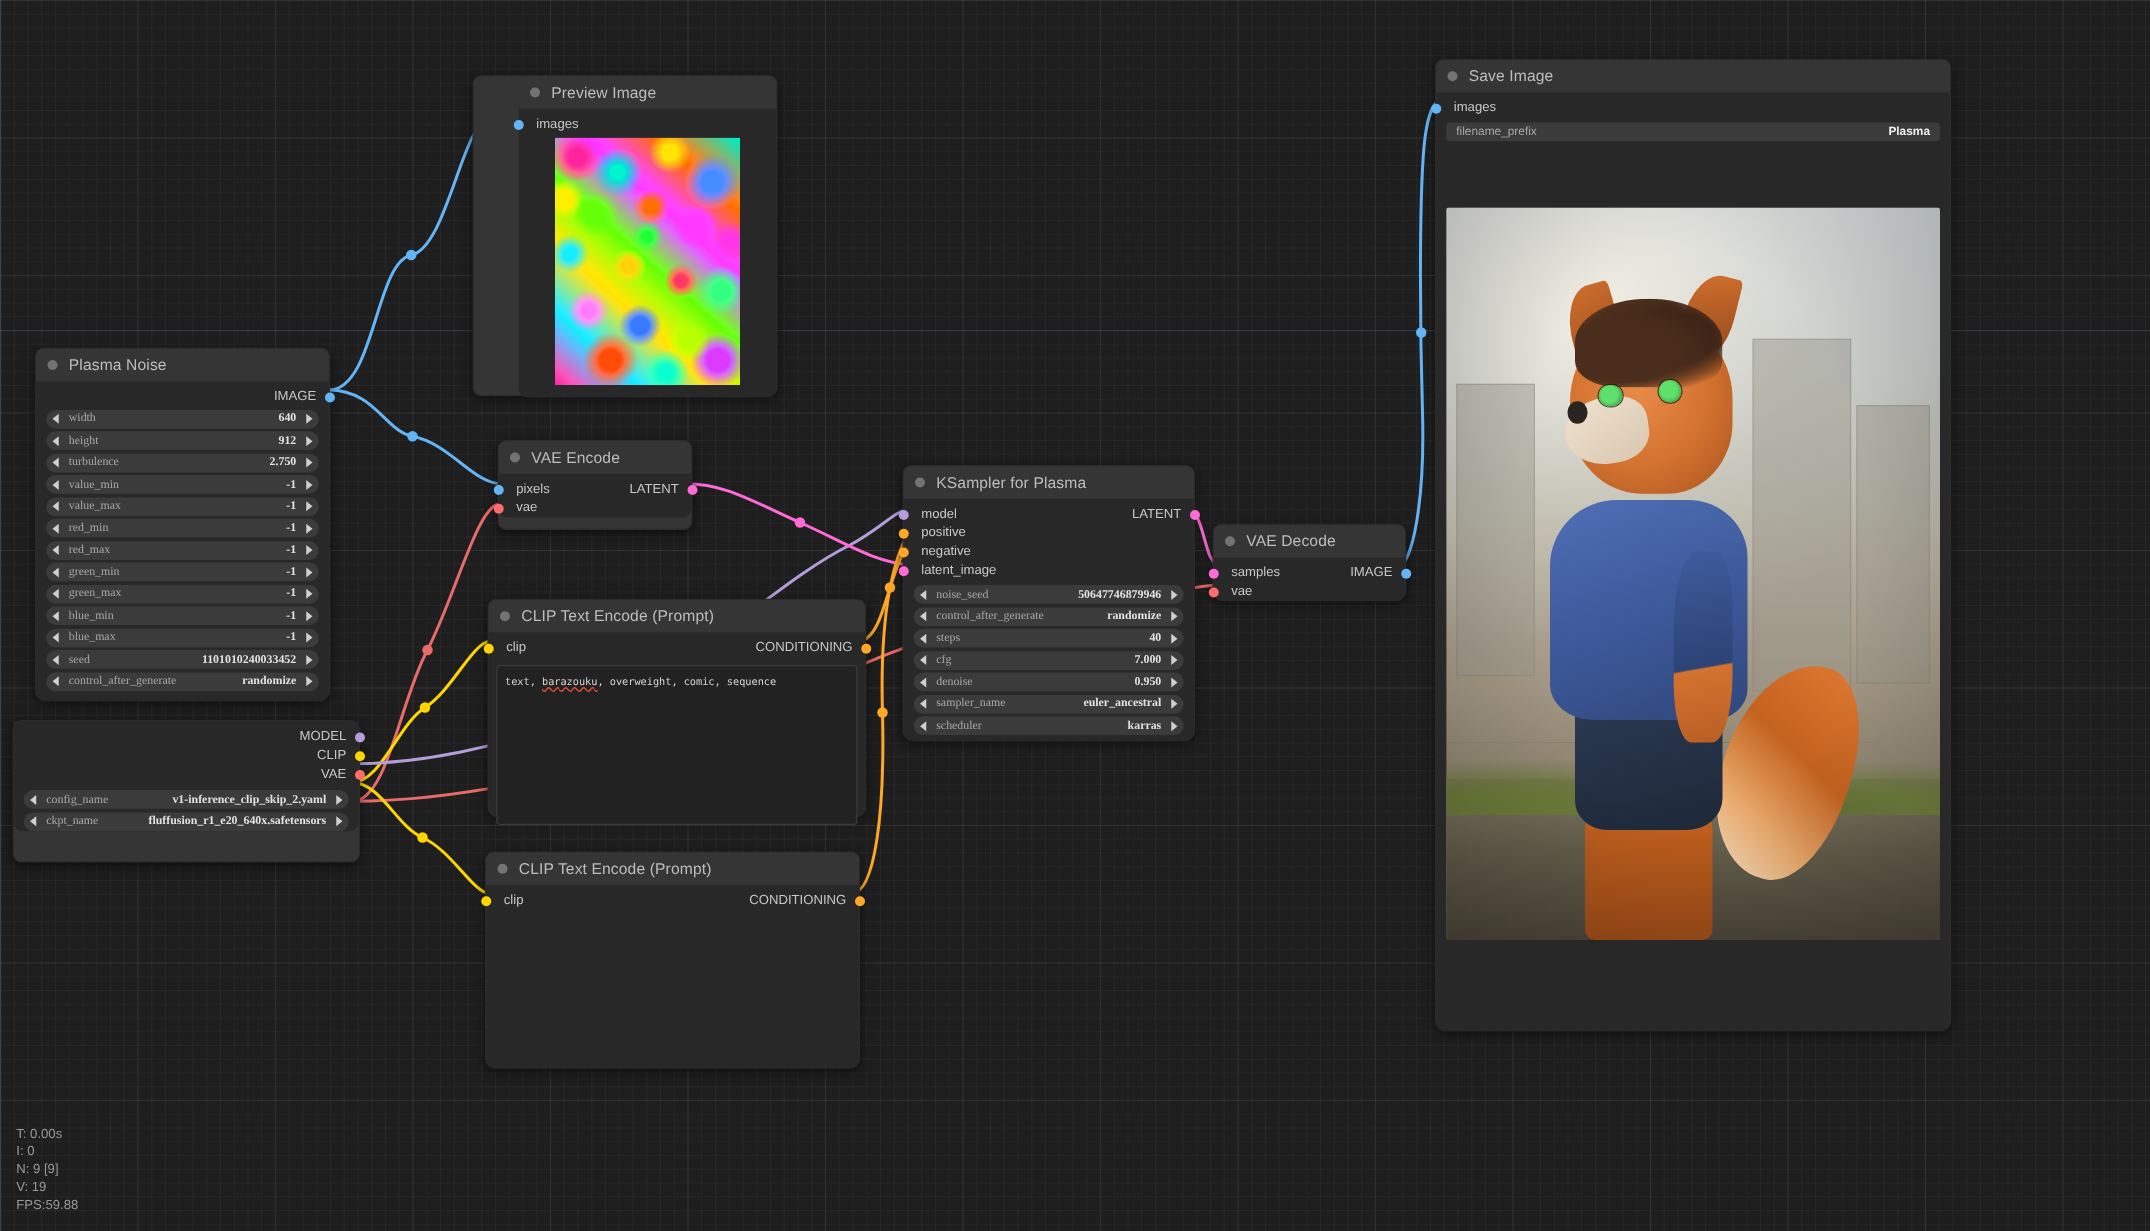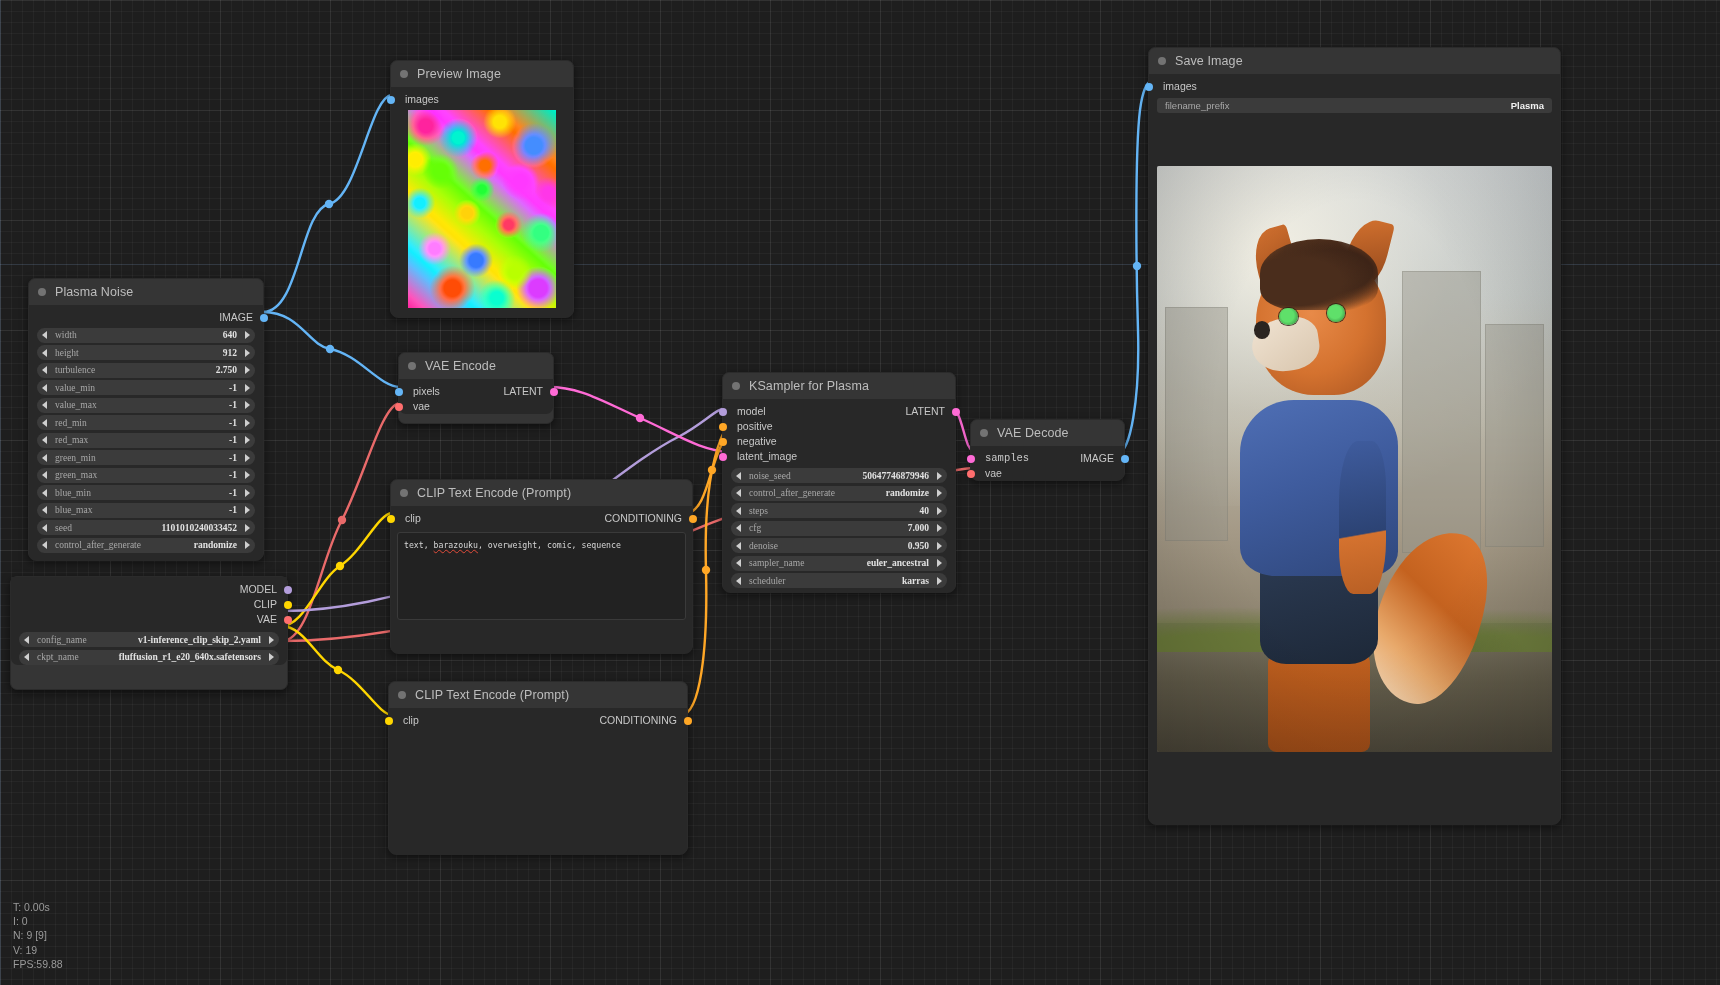--- a/index.html
+++ b/index.html
@@ -314,21 +314,21 @@
 
     <path d="M681,715 C700,715 708,650 706,570 C704,500 712,450 729,422" stroke="#ffa726" stroke-width="2.4" fill="none"></path>
     <circle cx="706" cy="570" r="4.2" fill="#ffa726"></circle>
 
     <path d="M949,407 C960,407 962,430 968,445 C971,450 972,452 974,453" stroke="#ff6bd6" stroke-width="2.4" fill="none"></path>
 
     <path d="M1118,453 C1130,453 1140,400 1138,330 C1136,265 1135,150 1140,110 C1143,88 1148,82 1151,81" stroke="#64b5f6" stroke-width="2.4" fill="none"></path>
     <circle cx="1137" cy="266" r="4.2" fill="#64b5f6"></circle>
   </svg>
 
-  <div class="node" style="left:390px; top:60px; width:184px; height:257px;">
+  <div class="node" style="left:378px; top:60px; width:244px; height:257px;padding-left:36px;">
     <div class="node-title">
       <span class="node-dot"></span>
       <span>Preview Image</span>
     </div>
     <div class="node-body" style="height:231px;">
       <div class="port-row in">
         <span class="port-dot left" style="background:#64b5f6;"></span>
         <span class="port-label">images</span>
       </div>
       <div class="img-slot" style="height:198px; margin-top:3px;">
@@ -487,21 +487,21 @@
     </div>
     <div class="node-body" style="height:148px;">
       <div class="port-row" style="justify-content:space-between;">
         <span style="display:flex;align-items:center;">
           <span class="port-dot left" style="background:#ffd600;"></span>
           <span class="port-label" style="margin-left:4px;">clip</span>
         </span>
         <span class="port-label">CONDITIONING</span>
         <span class="port-dot right" style="background:#ffa726; right:-5px;"></span>
       </div>
-      <div class="textarea-box" style="height:88px;"><span>text, </span><span class="misspell">barazouku</span><span>, overweight, comic, sequence</span></div>
+      <div class="textarea-box" style="height:128px;"><span>text, </span><span class="misspell">barazouku</span><span>, overweight, comic, sequence</span></div>
     </div>
   </div>
 
   <div class="node" style="left:388px; top:681px; width:300px; height:173px;">
     <div class="node-title">
       <span class="node-dot"></span>
       <span>CLIP Text Encode (Prompt)</span>
     </div>
     <div class="node-body" style="height:147px;">
       <div class="port-row" style="justify-content:space-between;">
@@ -586,21 +586,21 @@
     </div>
   </div>
 
   <div class="node" style="left:970px; top:419px; width:155px; height:61px;">
     <div class="node-title">
       <span class="node-dot"></span>
       <span>VAE Decode</span>
     </div>
     <div class="node-body" style="height:35px; padding-top:5px;">
       <div class="port-row" style="justify-content:space-between;">
-        <span style="display:flex;align-items:center;font-family:Liberation Mono, monospace;">
+        <span style="display:flex;align-items:center;">
           <span class="port-dot left" style="background:#ff6bd6;"></span>
           <span class="port-label" style="margin-left:4px;">samples</span>
         </span>
         <span class="port-label">IMAGE</span>
         <span class="port-dot right" style="background:#64b5f6; right:-5px;"></span>
       </div>
       <div class="port-row in">
         <span class="port-dot left" style="background:#ff6e6e;"></span>
         <span class="port-label">vae</span>
       </div>

